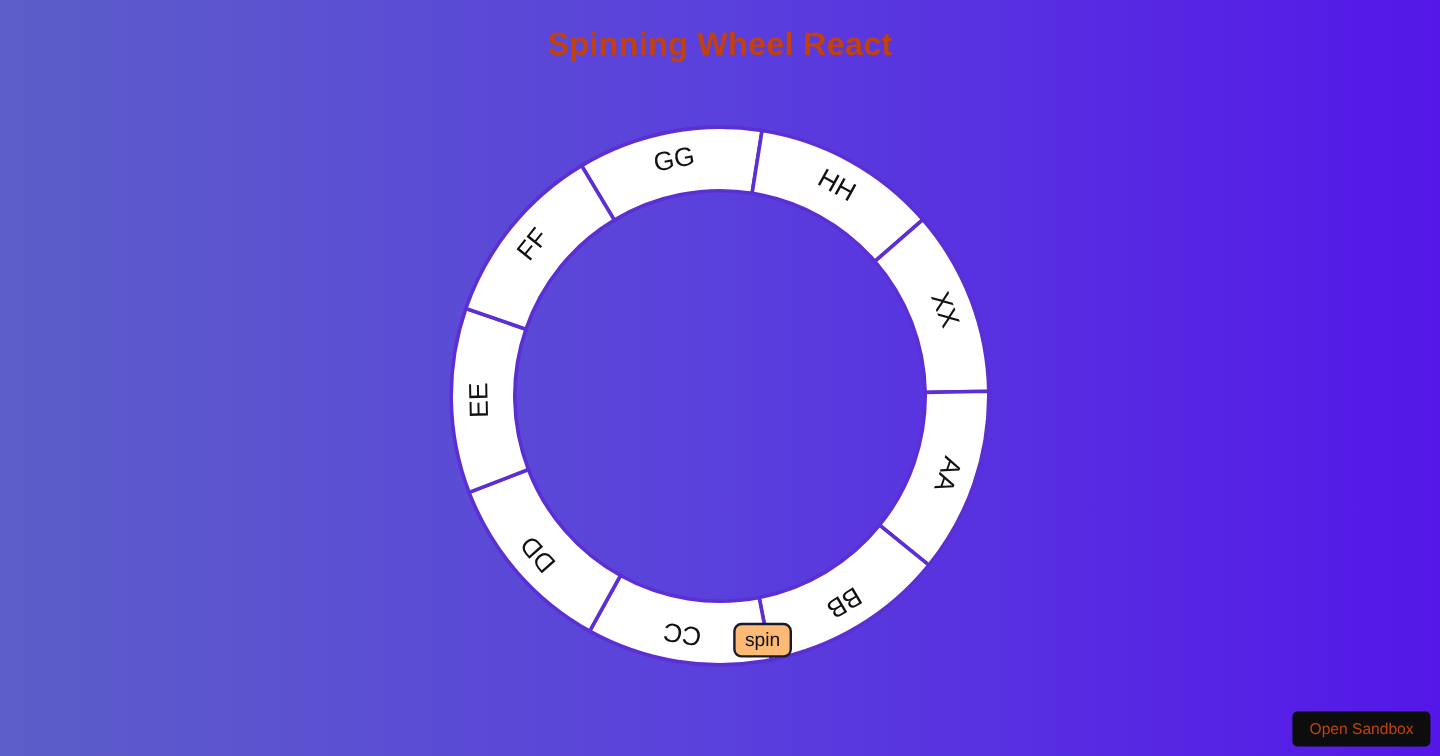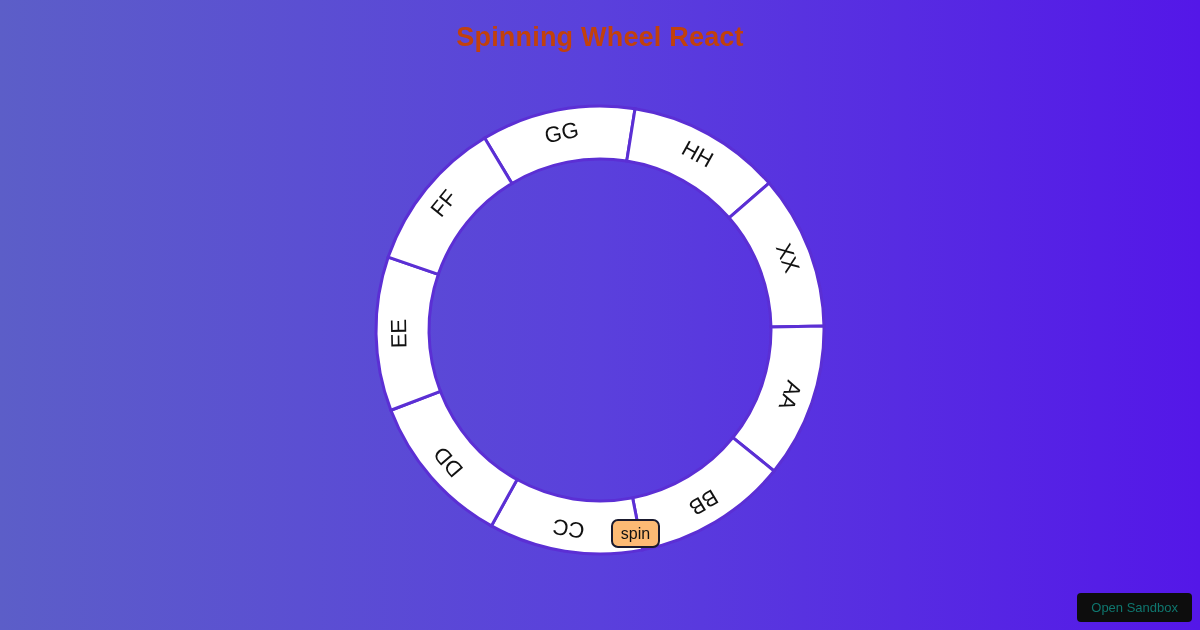--- a/index.html
+++ b/index.html
@@ -24,21 +24,21 @@
   #spin-button{
     position:absolute;
     left:611px;top:475px;width:49px;height:29px;
     background:#fdba74;border:2px solid #1a1a2e;border-radius:7px;
     font-family:Liberation Sans, sans-serif;font-size:16px;color:#111;
     display:flex;align-items:center;justify-content:center;
     padding:0;cursor:pointer;line-height:1;box-sizing:border-box;margin-top:44px;
   }
   #open-sandbox{
     position:absolute;right:8px;bottom:8px;
-    background:#0d0d0d;color:#0f766e;
+    background:#0d0d0d;color:#c2410c;
     font-family:"Liberation Sans", sans-serif;font-size:13px;
     padding:8px 14px;border-radius:4px;border:none;cursor:pointer;
     line-height:1;
   }
 </style>
 </head>
 <body>
 
 <div id="page-title">Spinning Wheel React</div>
 

